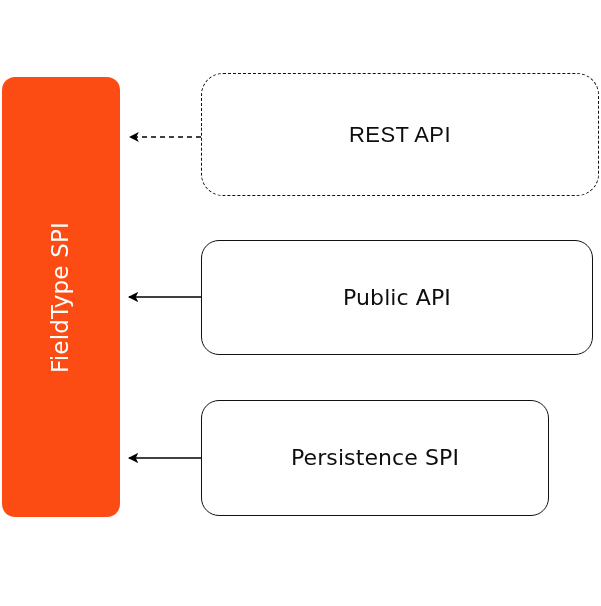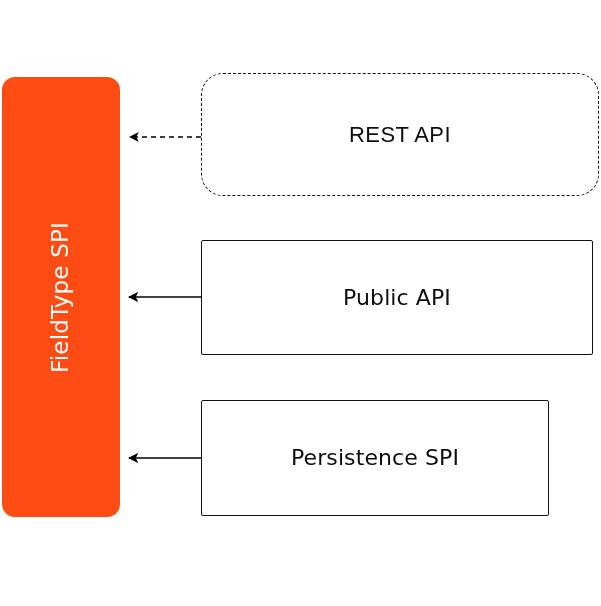--- a/index.html
+++ b/index.html
@@ -42,21 +42,21 @@
     letter-spacing: 0.2px;
     line-height: 1;
   }
 
   
   .node-box {
     position: absolute;
     box-sizing: border-box;
     background: #ffffff;
     border: 1.3px solid #111111;
-    border-radius: 2px;
+    border-radius: 18px;
     display: flex;
     align-items: center;
     justify-content: center;
     color: #0d0d0d;
     font-size: 22px;
     font-weight: 400;
     line-height: 1;
   }
   .node-box.dashed {
     border-style: dashed;

